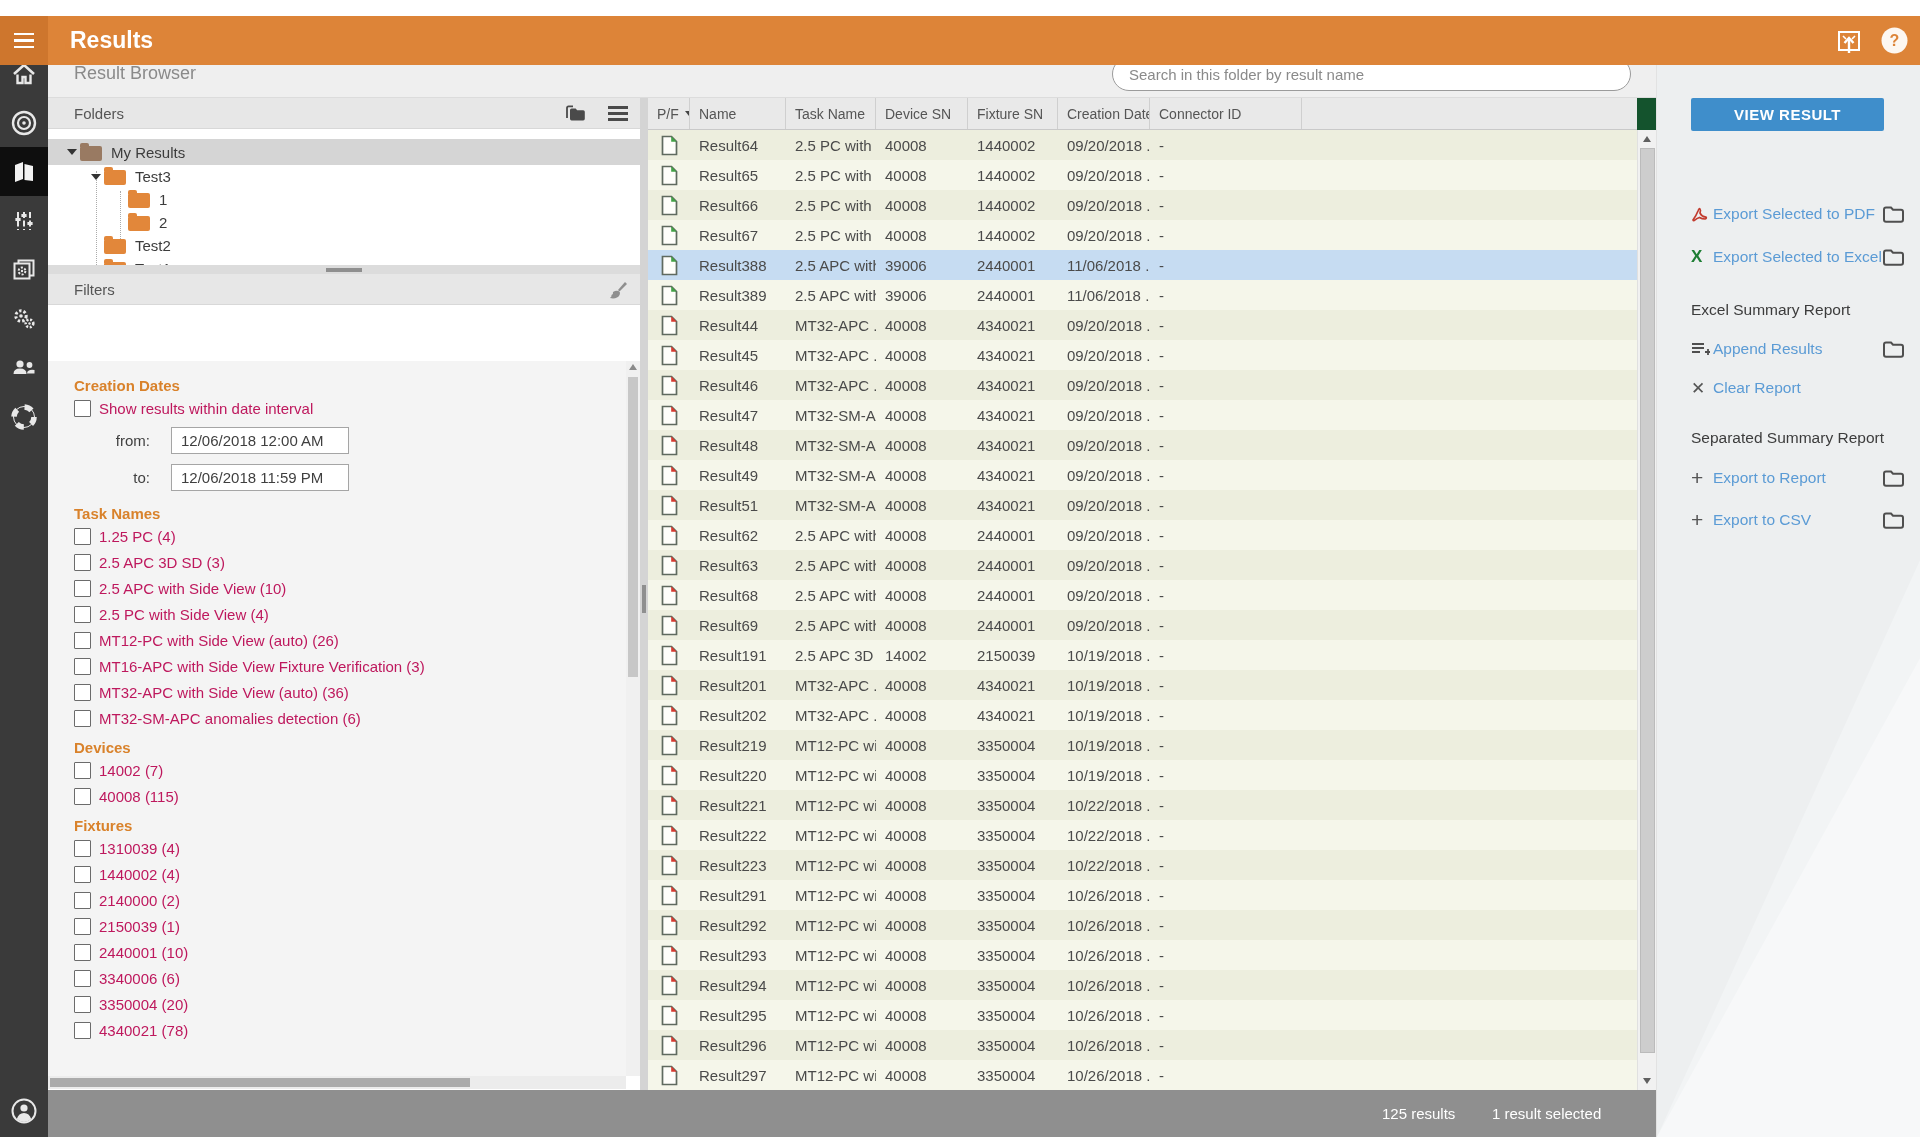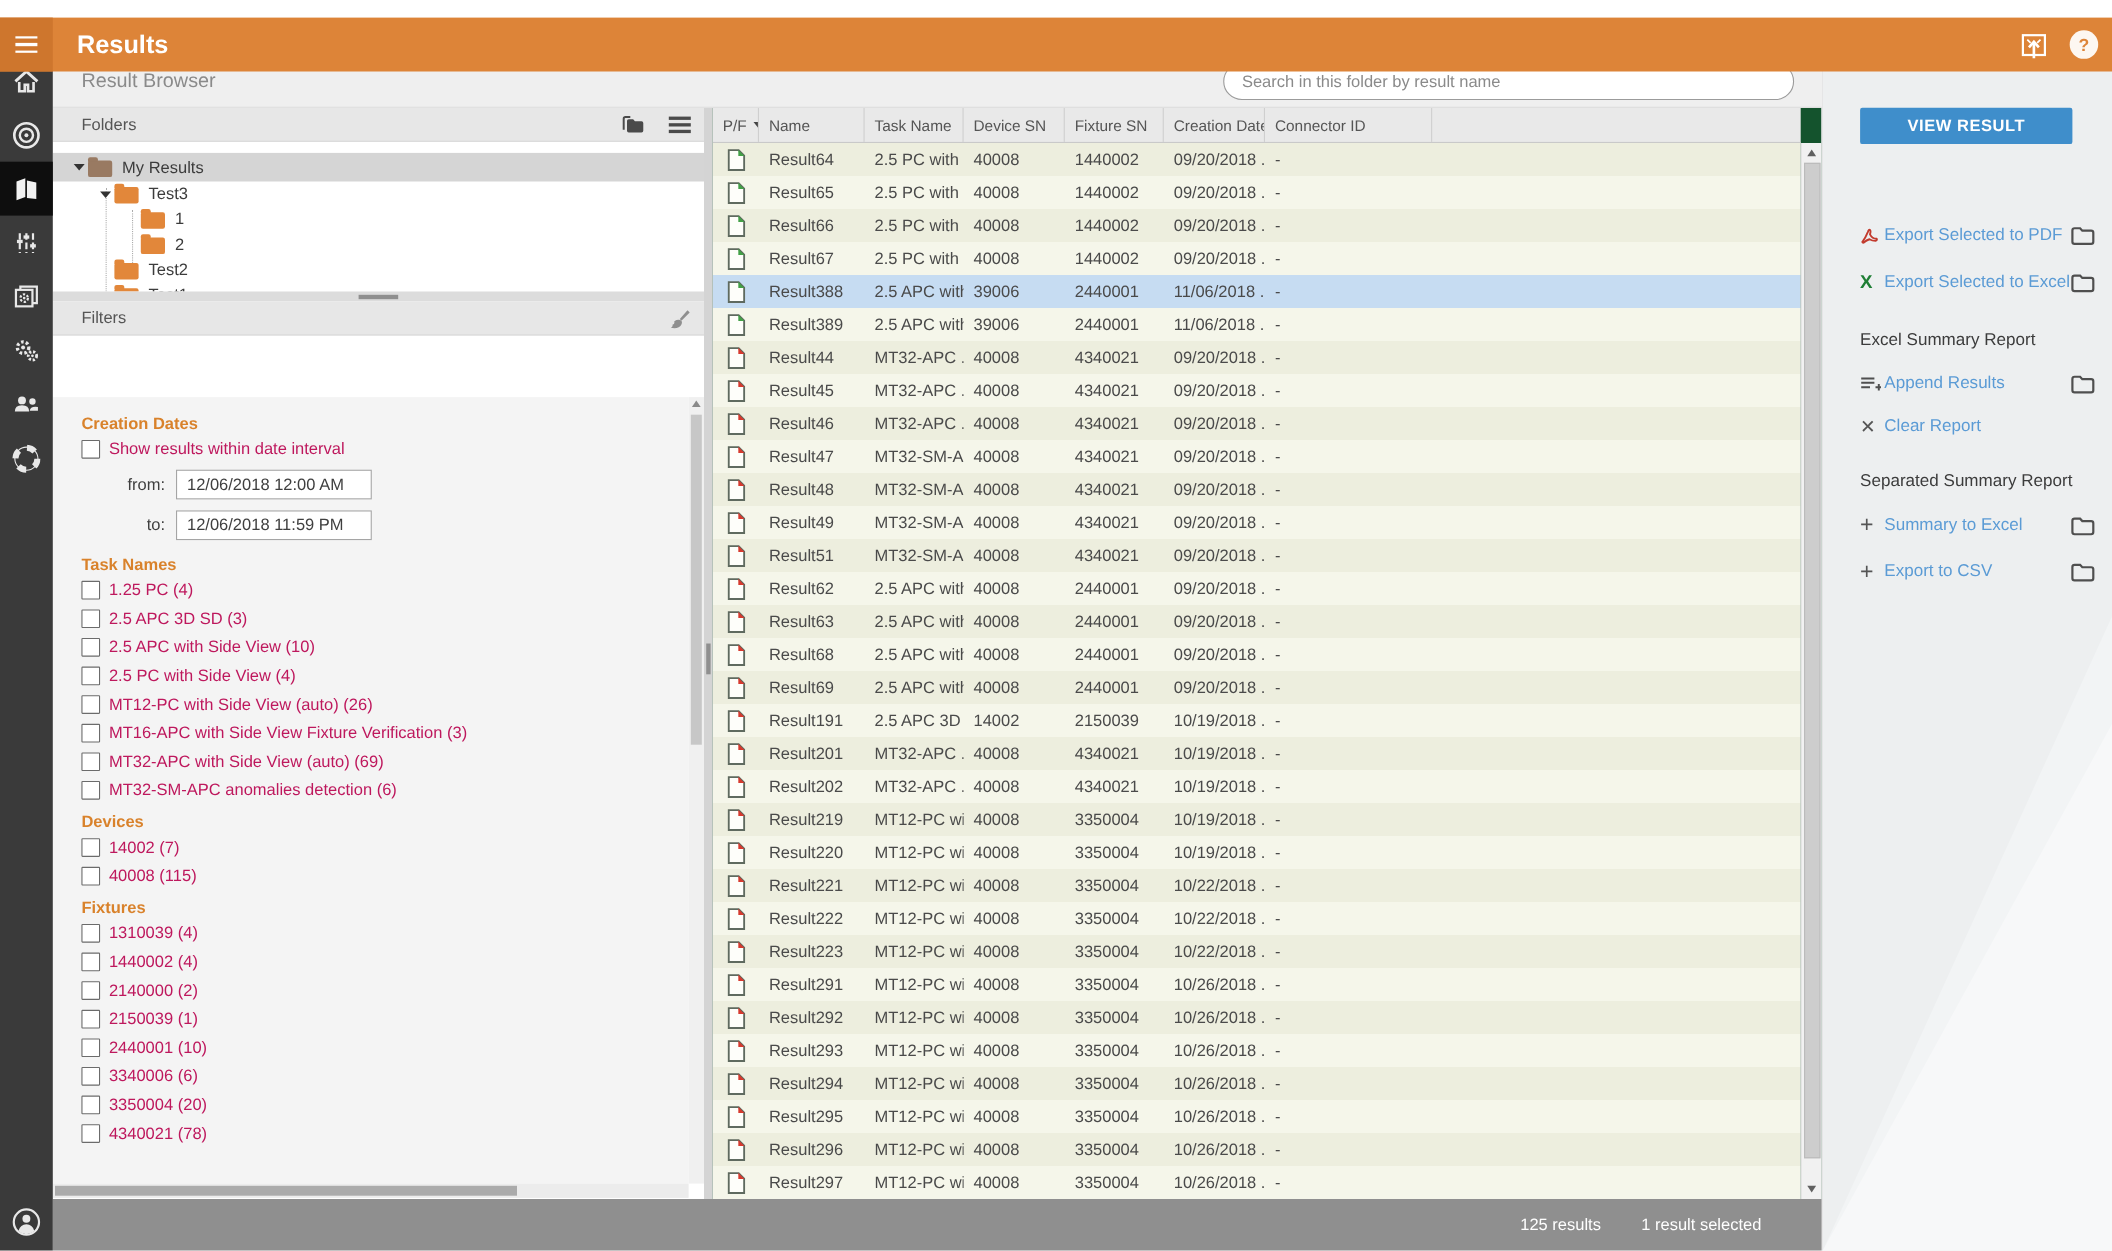--- a/index.html
+++ b/index.html
@@ -46,21 +46,21 @@
   .guide { position:absolute; border-left:1px dotted #ABABAB; width:0; }
 
   .splitter { height:9px; background:#DCDCDC; position:relative; cursor:row-resize; }
   .splitter .grip { position:absolute; left:50%; top:3px; width:36px; height:4px; margin-left:-18px; background:#8F8F8F; }
 
   .filters-body { position:absolute; left:0; top:263px; width:578px; height:715px; background:#F4F4F4; overflow:hidden; padding:8px 0 0 26px; }
   .sec-heading { font-size:15px; font-weight:700; color:#D9822B; margin:8px 0 6px 0; }
   .chk-row { display:flex; align-items:center; margin:0 0 9px 0; cursor:pointer; }
   .chk { width:17px; height:17px; border:1.6px solid #6B6B6B; background:#fff; border-radius:1px; margin-right:8px; flex:0 0 17px; }
   .chk-label { font-size:15px; color:#be185d; white-space:nowrap; }
-  .date-row { display:flex; align-items:center; margin:10px 0 0 30px; }
+  .date-row { display:flex; align-items:center; margin:10px 0 0 30px;gap:11px; }
   .date-label { width:46px; text-align:right; font-size:15px; color:#3F3F3F; margin-right:10px; }
   .date-input { width:178px; height:27px; border:1px solid #A5A5A5; background:#fff; font-size:15px; color:#3F3F3F; display:flex; align-items:center; padding-left:9px; cursor:text; }
   .group { margin-bottom:4px; }
   .tasks-group { margin-top:14px; }
 
   .v-scroll { position:absolute; left:578px; top:263px; width:14px; height:715px; background:#F0F0F0; }
   .v-scroll .arr-up { position:absolute; top:3px; left:3px; width:0; height:0; border-left:4px solid transparent; border-right:4px solid transparent; border-bottom:6px solid #8A8A8A; }
   .v-scroll .thumb { position:absolute; left:2px; top:16px; width:10px; height:300px; background:#C7C7C7; }
   .h-scroll { position:absolute; left:0; top:978px; width:578px; height:13px; background:#ECECEC; }
   .h-scroll .thumb { position:absolute; left:2px; top:2px; width:420px; height:9px; background:#ABABAB; }
@@ -350,21 +350,21 @@
           <span class="chk-label">MT12-PC with Side View (auto) (26)</span>
         </div>
 
         <div class="chk-row">
           <span class="chk"></span>
           <span class="chk-label">MT16-APC with Side View Fixture Verification (3)</span>
         </div>
 
         <div class="chk-row">
           <span class="chk"></span>
-          <span class="chk-label">MT32-APC with Side View (auto) (69)</span>
+          <span class="chk-label">MT32-APC with Side View (auto) (36)</span>
         </div>
 
         <div class="chk-row">
           <span class="chk"></span>
           <span class="chk-label">MT32-SM-APC anomalies detection (6)</span>
         </div>
 
     </div>
 
     <div class="group" style="margin-top:12px;">
@@ -1083,21 +1083,21 @@
 
   <div class="link-row" style="top:326px;">
     <span class="licon xicon">✕</span>
     <span class="link-text">Clear Report</span>
   </div>
 
   <div class="panel-heading" style="top:380px;">Separated Summary Report</div>
 
   <div class="link-row" style="top:416px;">
     <span class="licon plus">+</span>
-    <span class="link-text">Summary to Excel</span>
+    <span class="link-text">Export to Report</span>
     <span class="folder-out"><svg width="23" height="19" viewBox="0 0 23 19">
           <path d="M2 4.5 q0-2 2-2 h5 l2 2.2 h8 q2 0 2 2 v8 q0 2-2 2 H4 q-2 0-2-2 z" fill="none" stroke="#4F4F4F" stroke-width="2"></path>
         </svg></span>
   </div>
 
   <div class="link-row" style="top:458px;">
     <span class="licon plus">+</span>
     <span class="link-text">Export to CSV</span>
     <span class="folder-out"><svg width="23" height="19" viewBox="0 0 23 19">
           <path d="M2 4.5 q0-2 2-2 h5 l2 2.2 h8 q2 0 2 2 v8 q0 2-2 2 H4 q-2 0-2-2 z" fill="none" stroke="#4F4F4F" stroke-width="2"></path>

